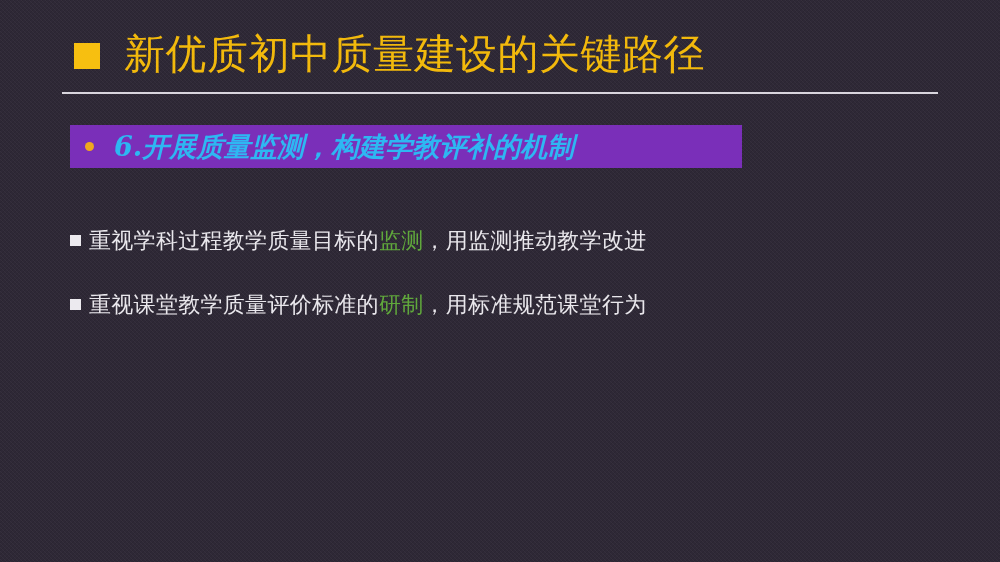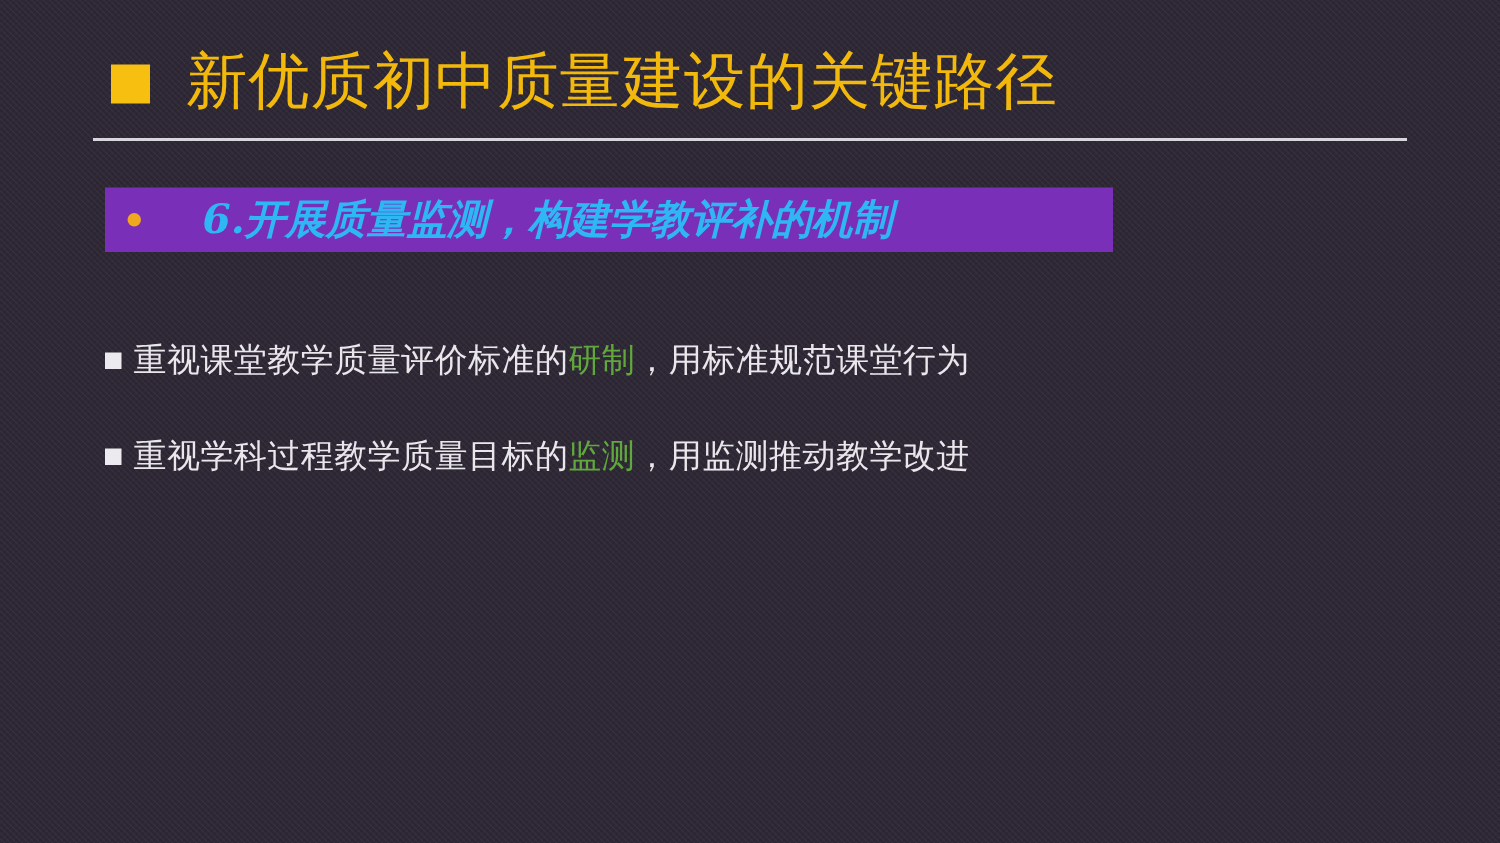--- a/index.html
+++ b/index.html
@@ -90,21 +90,21 @@
   #subtitle-bullet {
     width: 9px;
     height: 9px;
     border-radius: 50%;
     background: #f0a81e;
     flex: 0 0 auto;
     margin-left: 15px;
   }
 
   #subtitle-text {
-    margin-left: 41px;
+    margin-left: 20px;
     font-family: "DejaVu Serif", "Liberation Serif", serif;
     font-size: 27px;
     font-weight: bold;
     font-style: italic;
     color: #2eb7f2;
     line-height: 1;
     white-space: nowrap;
   }
 
   
@@ -157,23 +157,23 @@
 
   <div id="subtitle-band">
     <span id="subtitle-bullet"></span>
     <span id="subtitle-text">6.开展质量监测，构建学教评补的机制</span>
   </div>
 
   <div id="body-list">
 
     <div class="body-item">
       <span class="body-item-bullet"></span>
-      <span class="body-item-text"><span>重视课堂教学质量评价标准的</span><span class="hl-green">研制</span><span>，用标准规范课堂行为</span></span>
+      <span class="body-item-text"><span>重视学科过程教学质量目标的</span><span class="hl-green">监测</span><span>，用监测推动教学改进</span></span>
     </div>
 
     <div class="body-item">
       <span class="body-item-bullet"></span>
-      <span class="body-item-text"><span>重视学科过程教学质量目标的</span><span class="hl-green">监测</span><span>，用监测推动教学改进</span></span>
+      <span class="body-item-text"><span>重视课堂教学质量评价标准的</span><span class="hl-green">研制</span><span>，用标准规范课堂行为</span></span>
     </div>
 
   </div>
 
 </div>
 
 </body></html>

